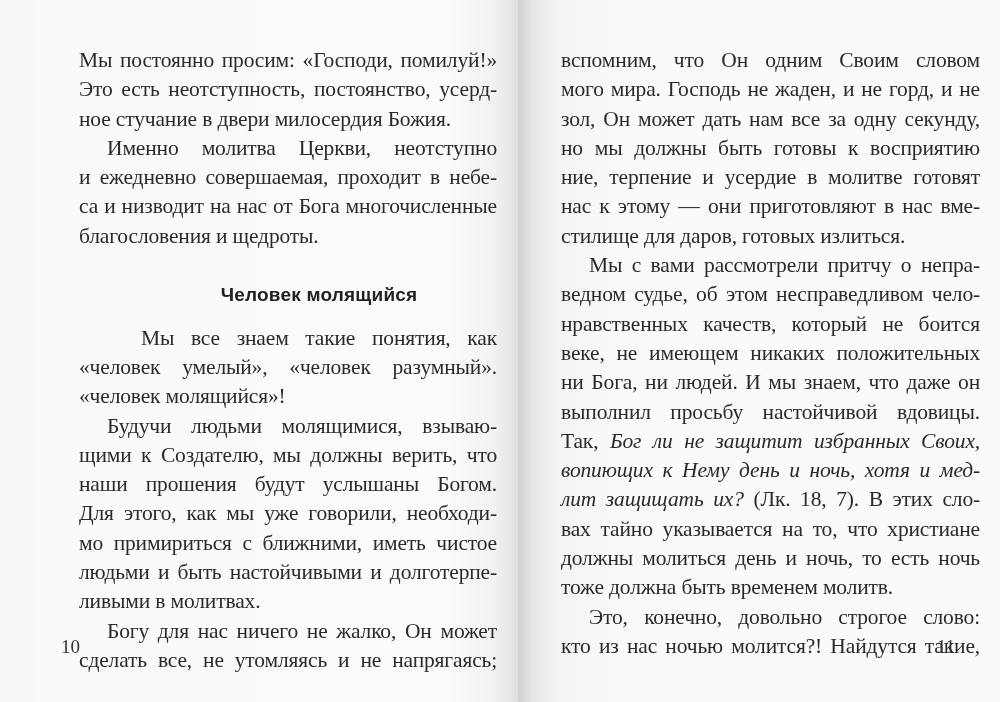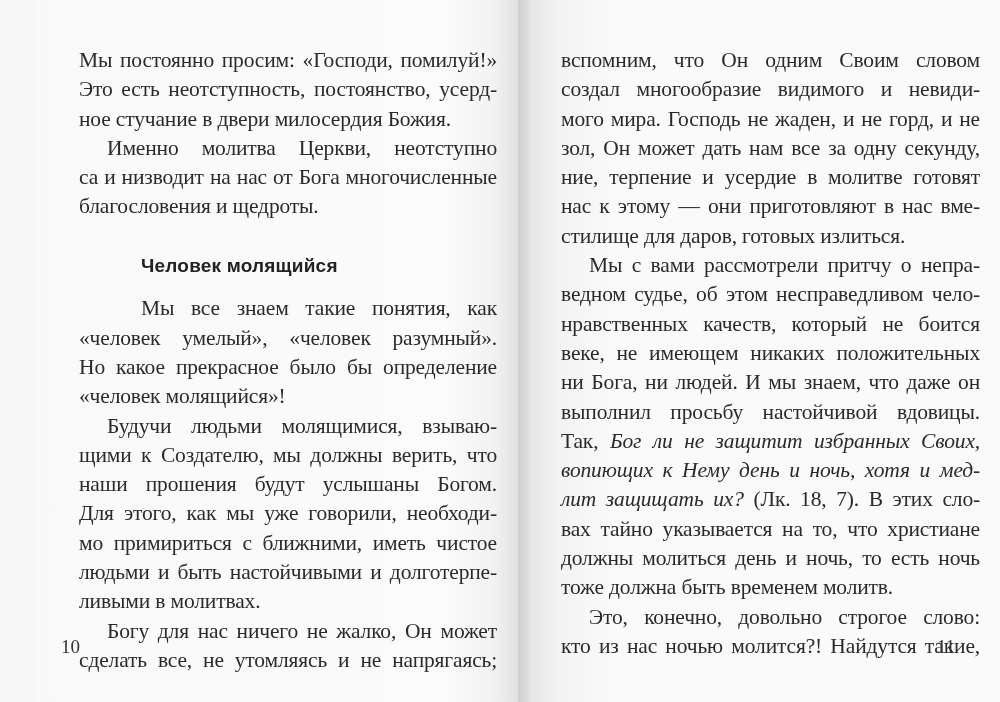--- a/index.html
+++ b/index.html
@@ -51,20 +51,21 @@
       font-family: "Liberation Sans", "DejaVu Sans", sans-serif;
       font-weight: bold;
       font-size: 19px;
       letter-spacing: 0.2px;
       padding-left: 62px;
       height: 29.3px;
       line-height: 29.3px;
       margin-top: 29.3px;
       margin-bottom: 14px;
       color: #222;
+      text-align: center;
     }
     .indent-big { text-indent: 62px; }
     .it { font-style: italic; }
     .page-number {
       position: absolute;
       top: 636px;
       font-size: 19px;
       color: #333;
     }
     .page-left .page-number { left: 25px; }
@@ -74,48 +75,48 @@
 <body>
 
 <div class="spread">
 
   <div class="page page-left">
     <div class="text-block">
       <span class="line">Мы постоянно просим: «Господи, помилуй!»</span>
       <span class="line">Это есть неотступность, постоянство, усерд-</span>
       <span class="line last">ное стучание в двери милосердия Божия.</span>
       <span class="line indent">Именно молитва Церкви, неотступно</span>
+      <span class="line">и ежедневно совершаемая, проходит в небе-</span>
       <span class="line">са и низводит на нас от Бога многочисленные</span>
       <span class="line last">благословения и щедроты.</span>
 
       <div class="heading">Человек молящийся</div>
 
       <span class="line indent-big">Мы все знаем такие понятия, как</span>
       <span class="line">«человек умелый», «человек разумный».</span>
-      <span class="line">Но какое прекрасное было бы определение</span>
       <span class="line last">«человек молящийся»!</span>
       <span class="line indent">Будучи людьми молящимися, взываю-</span>
       <span class="line">щими к Создателю, мы должны верить, что</span>
       <span class="line">наши прошения будут услышаны Богом.</span>
       <span class="line">Для этого, как мы уже говорили, необходи-</span>
       <span class="line">мо примириться с ближними, иметь чистое</span>
       <span class="line">людьми и быть настойчивыми и долготерпе-</span>
       <span class="line last">ливыми в молитвах.</span>
       <span class="line indent">Богу для нас ничего не жалко, Он может</span>
       <span class="line">сделать все, не утомляясь и не напрягаясь;</span>
     </div>
     <div class="page-number">10</div>
   </div>
 
   <div class="page page-right">
     <div class="text-block">
       <span class="line">вспомним, что Он одним Своим словом</span>
-      <span class="line">создал многообразие видимого и невиди-</span>
       <span class="line">мого мира. Господь не жаден, и не горд, и не</span>
       <span class="line">зол, Он может дать нам все за одну секунду,</span>
+      <span class="line">но мы должны быть готовы к восприятию</span>
       <span class="line">ние, терпение и усердие в молитве готовят</span>
       <span class="line">нас к этому — они приготовляют в нас вме-</span>
       <span class="line last">стилище для даров, готовых излиться.</span>
       <span class="line indent">Мы с вами рассмотрели притчу о непра-</span>
       <span class="line">ведном судье, об этом несправедливом чело-</span>
       <span class="line">нравственных качеств, который не боится</span>
       <span class="line">веке, не имеющем никаких положительных</span>
       <span class="line">ни Бога, ни людей. И мы знаем, что даже он</span>
       <span class="line">выполнил просьбу настойчивой вдовицы.</span>
       <span class="line"><span>Так, </span><span class="it">Бог ли не защитит избранных Своих,</span></span>

